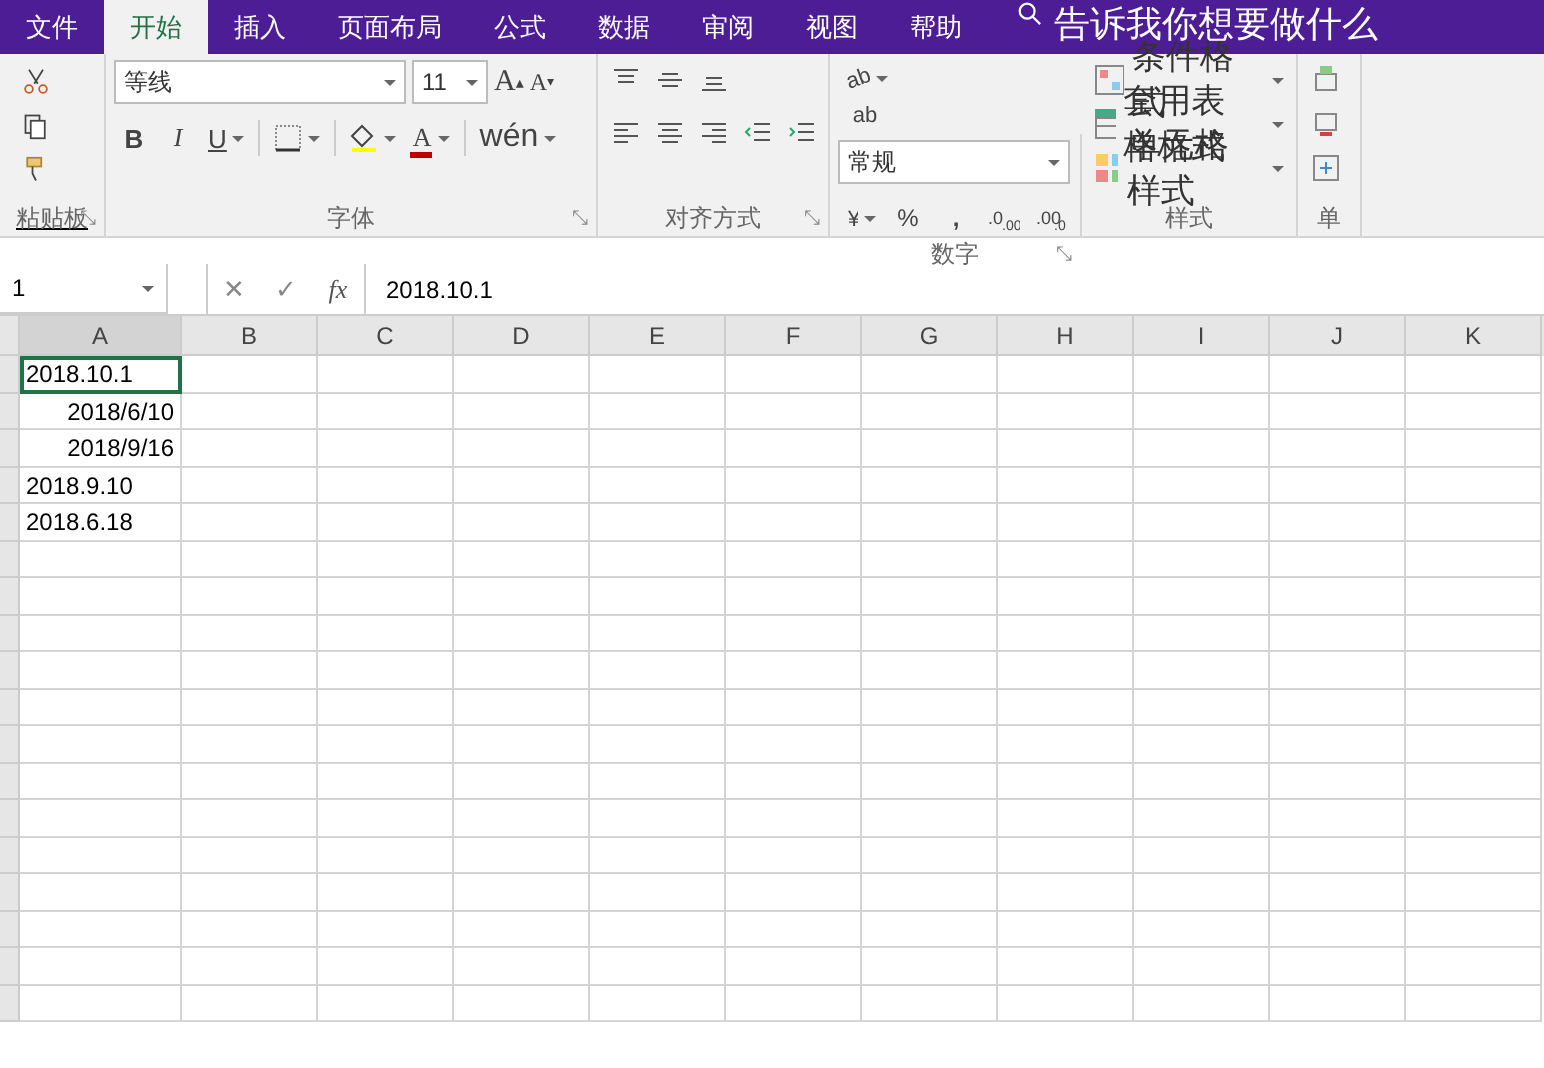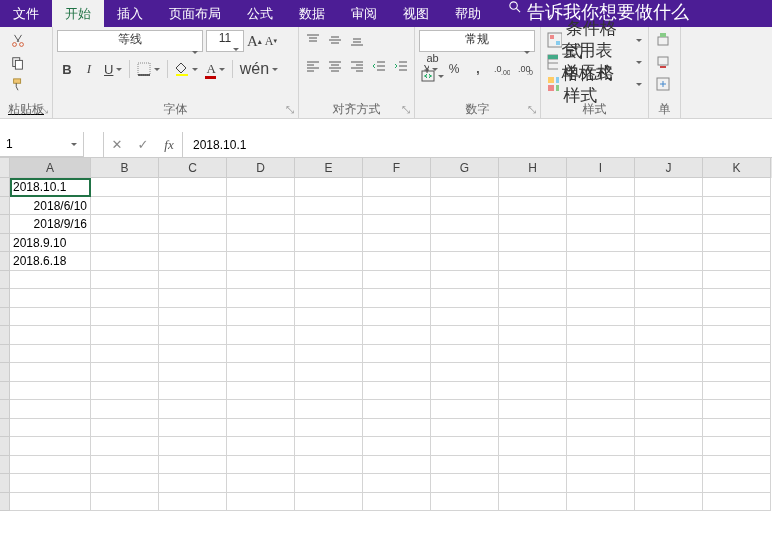--- a/index.html
+++ b/index.html
@@ -24,38 +24,38 @@
 
 .clip { width: 53px; text-decoration: underline; }
 .clip-body { display: flex; gap: 2px; }
 .paste { display: flex; flex-direction: column; align-items: center; width: 0; }
 .clip-side { display: flex; flex-direction: column; gap: 4px; padding-top: 2px; padding-left: 2px; }
 .clip-side .btn { width: 20px; height: 18px; }
 
 
 .fontg { width: 246px; }
 .font-row { display: flex; gap: 3px; align-items: center; margin-bottom: 6px; }
-.combo { background: #fff; border: 1px solid #bcbcbc; height: 22px; display: flex; align-items: center; padding: 0 4px; font-size: 12px; color: #333; flex-direction: column; }
+.combo { background: #fff; border: 1px solid #bcbcbc; height: 22px; display: flex; align-items: center; padding: 0 4px; font-size: 12px; color: #333; }
 .combo .caret { margin-left: auto; }
 .caret { border: 3px solid transparent; border-top-color: #666; margin-top: 3px; }
 .font-name { width: 146px; }
 .font-size { width: 38px; }
 .aa { font-family: "Times New Roman", serif; }
 .font-row2 { display: flex; gap: 2px; align-items: center; }
 .font-row2 .btn { min-width: 20px; height: 22px; padding: 0 3px; font-size: 13px; }
 .sep { width: 1px; height: 18px; background: #ccc; margin: 0 2px; }
 
 
 .aligng { width: 116px; }
 .align-row { display: flex; gap: 2px; margin-bottom: 6px; }
 .align-row .btn { width: 20px; height: 20px; }
 .wrap-col { display: flex; flex-direction: column; gap: 6px; padding-top: 2px; margin-left: 10px; }
 
 
-.numg { width: 126px; }
+.numg { width: 126px; margin-top: 40px; }
 .num-combo { width: 116px; }
 .num-row { display: flex; gap: 2px; margin-top: 6px; }
 .num-row .btn { min-width: 22px; height: 22px; padding: 0 3px; }
 
 
 .styleg { width: 108px; }
 .style-row { display: flex; align-items: center; gap: 4px; height: 20px; padding: 1px 2px; cursor: pointer; font-size: 17px; color: #333; }
 .style-row .drop { margin-left: auto; }
 
 

